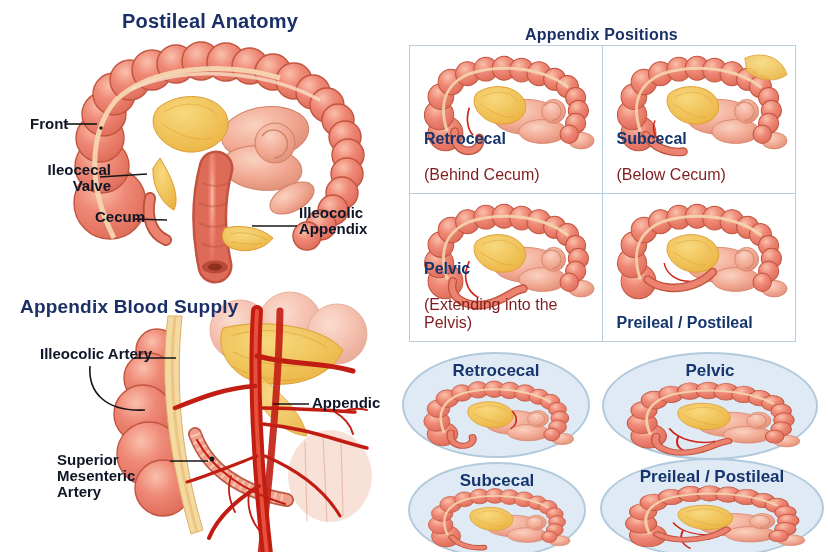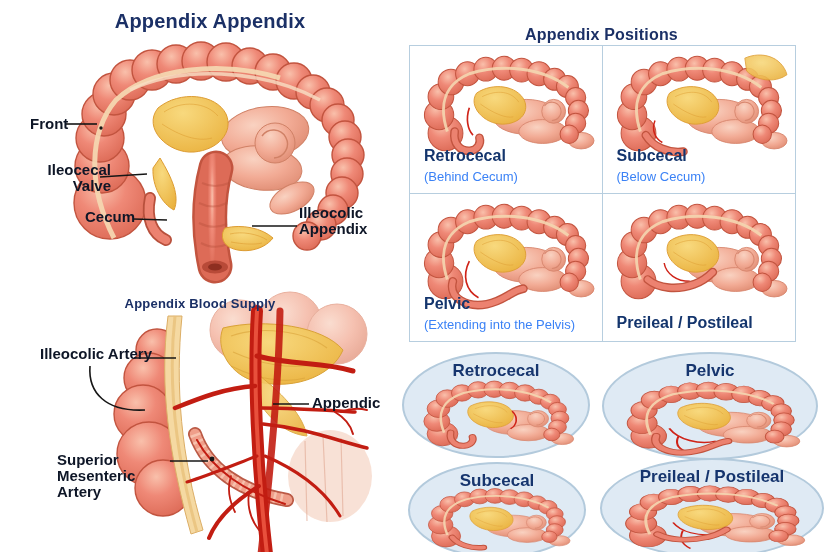--- a/index.html
+++ b/index.html
@@ -2,21 +2,21 @@
 <html><head>
 <meta charset="utf-8">
 <style>
   html,body{margin:0;padding:0;background:#fff;}
   #stage{position:relative;width:828px;height:552px;background:#ffffff;overflow:hidden;
          font-family:"Liberation Sans",sans-serif;}
   .abs{position:absolute;}
   .sec-title{font-weight:bold;color:#1b3066;letter-spacing:.2px;z-index:6;}
   .ana-label{font-weight:bold;color:#0e1627;font-size:15px;line-height:1.06;z-index:6;}
   .panel-label{font-weight:bold;color:#14356d;font-size:16px;line-height:1.05;}
-  .panel-sublabel{color:#3b82f6;font-size:13px;font-weight:500;margin-top:4px;}
+  .panel-sublabel{color:#7f1d1d;font-size:16px;font-weight:500;margin-top:18px;}
   .oval{position:absolute;border-radius:50%;background:#dfeaf4;border:2px solid #b3cadc;z-index:1;}
   .oval-label{position:absolute;top:7px;left:0;right:0;text-align:center;
               font-weight:bold;color:#16356e;font-size:17px;z-index:6;}
   .grid{position:absolute;left:409px;top:45px;width:385px;height:295px;
         border:1px solid #b7cedf;display:grid;grid-template-columns:1fr 1fr;
         grid-template-rows:1fr 1fr;background:#fff;z-index:1;}
   .cell{position:relative;}
   .cell.br{border-right:1px solid #b7cedf;}
   .cell.bb{border-bottom:1px solid #b7cedf;}
   .cell svg{position:absolute;top:3px;left:3px;width:186px;height:110px;}
@@ -71,21 +71,21 @@
             <circle cx="179" cy="67" r="11"></circle>
             <circle cx="176" cy="81" r="11"></circle>
           <circle cx="169" cy="93" r="10"></circle>
         </g>
         <path d="M36,90 C26,60 34,38 60,27 C95,16 140,20 168,42" fill="none" stroke="#f4d6b0" stroke-width="3.2" opacity=".9"></path>
       </g>
     </defs>
   </svg>
 
   
-  <div class="abs sec-title" style="left:30px;top:10px;width:360px;text-align:center;font-size:20px;">Appendix Appendix</div>
+  <div class="abs sec-title" style="left:30px;top:10px;width:360px;text-align:center;font-size:20px;">Postileal Anatomy</div>
 
   <svg class="abs" style="left:30px;top:38px;z-index:1;" width="360" height="245" viewBox="0 0 360 245">
 
     <ellipse cx="235" cy="95" rx="44" ry="26" transform="rotate(-8 235 95)" fill="url(#gPale)" stroke="#d08166"></ellipse>
     <ellipse cx="232" cy="130" rx="40" ry="22" transform="rotate(6 232 130)" fill="url(#gPale)" stroke="#d08166"></ellipse>
     <circle cx="245" cy="105" r="20" fill="url(#gPale)" stroke="#d08166"></circle>
     <path d="M232,98 a14,14 0 1 1 12,22" fill="none" stroke="#d08166" stroke-width="1.4"></path>
     <ellipse cx="262" cy="160" rx="24" ry="13" transform="rotate(-28 262 160)" fill="url(#gPale)" stroke="#d08166"></ellipse>
 
     <path d="M128,70 C150,52 186,56 196,76 C204,94 188,112 164,114 C138,116 112,90 128,70 Z" fill="url(#gYellow)" stroke="#dd9c32"></path>
@@ -128,25 +128,25 @@
 
     <path d="M120,160 C116,180 122,196 136,202" fill="none" stroke="#b8503c" stroke-width="12" stroke-linecap="round"></path>
     <path d="M120,160 C116,180 122,196 136,202" fill="none" stroke="#ec8270" stroke-width="8.5" stroke-linecap="round"></path>
 
     <path d="M195,190 C212,186 232,190 243,200 C233,213 212,216 199,209 C191,204 191,195 195,190 Z" fill="url(#gYellow)" stroke="#dd9c32"></path>
     <path d="M200,196 C212,193 228,196 237,202 M201,204 C212,206 224,207 232,205" fill="none" stroke="#dd9c32" opacity=".6"></path>
   </svg>
 
   <div class="abs ana-label" style="left:30px;top:116px;width:34px;">Front</div>
   <div class="abs ana-label" style="left:41px;top:162px;width:70px;text-align:right;">Ileocecal Valve</div>
-  <div class="abs ana-label" style="left:85px;top:209px;">Cecum</div>
+  <div class="abs ana-label" style="left:95px;top:209px;">Cecum</div>
   <div class="abs ana-label" style="left:299px;top:205px;width:84px;">Illeocolic Appendix</div>
 
   
-  <div class="abs sec-title" style="left:20px;top:296px;width:360px;text-align:center;font-size:13px;">Appendix Blood Supply</div>
+  <div class="abs sec-title" style="left:20px;top:296px;width:360px;font-size:19px;">Appendix Blood Supply</div>
 
   <svg class="abs" style="left:35px;top:316px;z-index:1;" width="340" height="236" viewBox="0 0 340 236">
 
     <g fill="url(#gPale)" opacity=".75" stroke="#e0957d" stroke-width="1">
       <circle cx="205" cy="14" r="30"></circle>
         <circle cx="255" cy="8" r="32"></circle>
         <circle cx="302" cy="18" r="30"></circle>
     </g>
     <ellipse cx="295" cy="160" rx="42" ry="46" fill="#f6d9cc" opacity=".8"></ellipse>
     <path d="M270,125 L272,205 M288,120 L292,206 M306,122 L308,200" stroke="#e4b09c" stroke-width="1.2" opacity=".7"></path>

